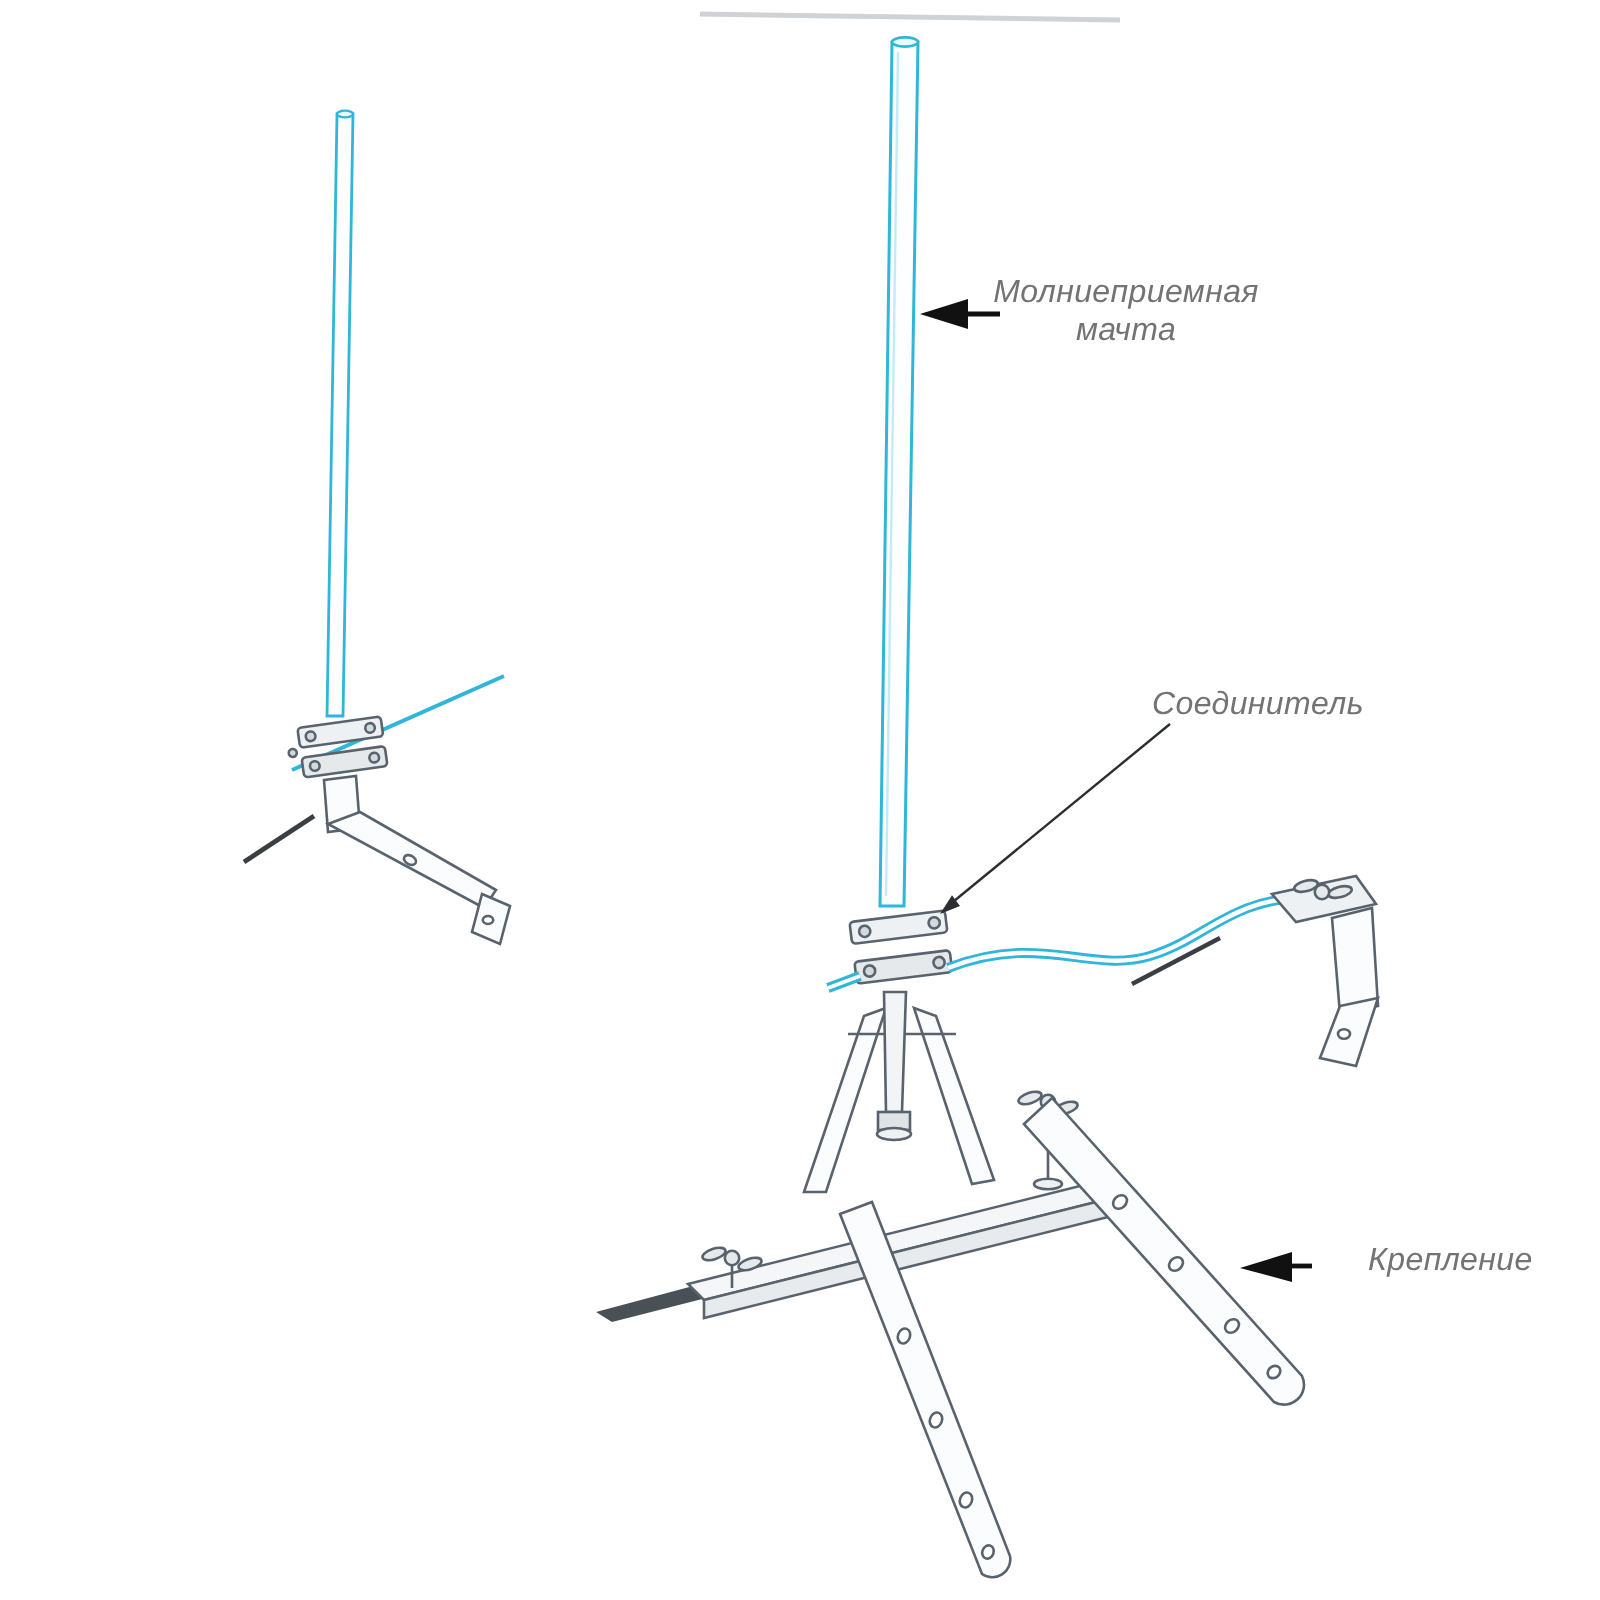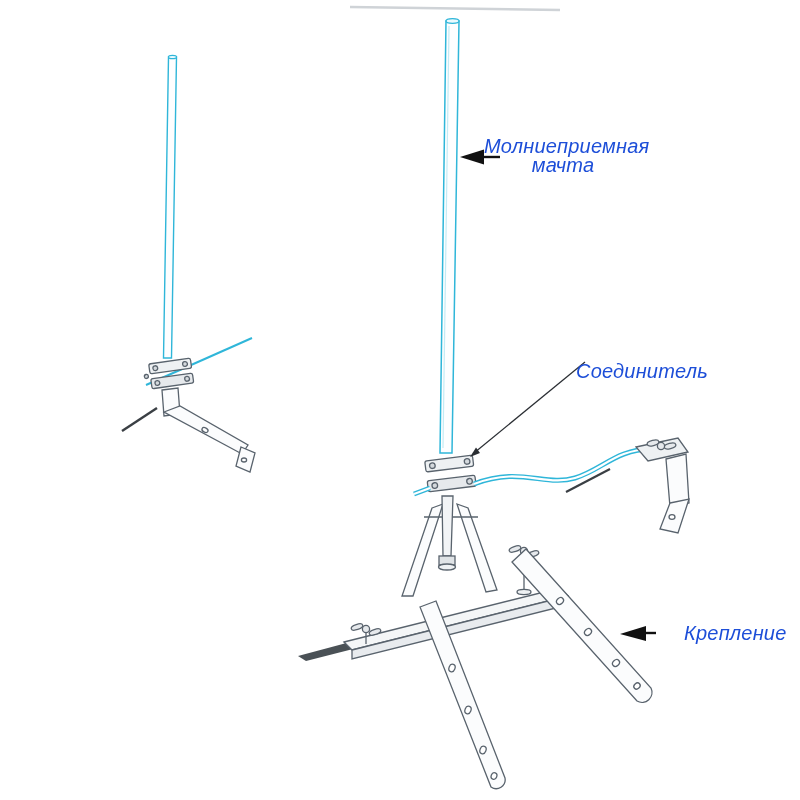--- a/index.html
+++ b/index.html
@@ -7,27 +7,27 @@
     position:relative;
     width:800px;height:800px;
     background:#ffffff;
     overflow:hidden;
     font-family:"Liberation Sans", sans-serif;
   }
   #diagram-svg{position:absolute;left:0;top:0;}
   .label{
     position:absolute;
     font-style:italic;
-    font-size:20px;
-    color:#1d4ed8;
+    font-size:16px;
+    color:#737373;
     letter-spacing:.2px;
     white-space:normal;
   }
   #mast-label{left:484px;top:137px;width:158px;text-align:center;line-height:19px;}
-  #connector-label{left:576px;top:360px;}
+  #connector-label{left:576px;top:344px;}
   #mount-label{left:684px;top:622px;}
 </style>
 </head>
 <body>
 
 <div id="stage">
 
 <svg id="diagram-svg" width="800" height="800" viewBox="0 0 800 800">
 
   <line x1="350" y1="7" x2="560" y2="10" stroke="#cfd3d7" stroke-width="2.5"></line>

